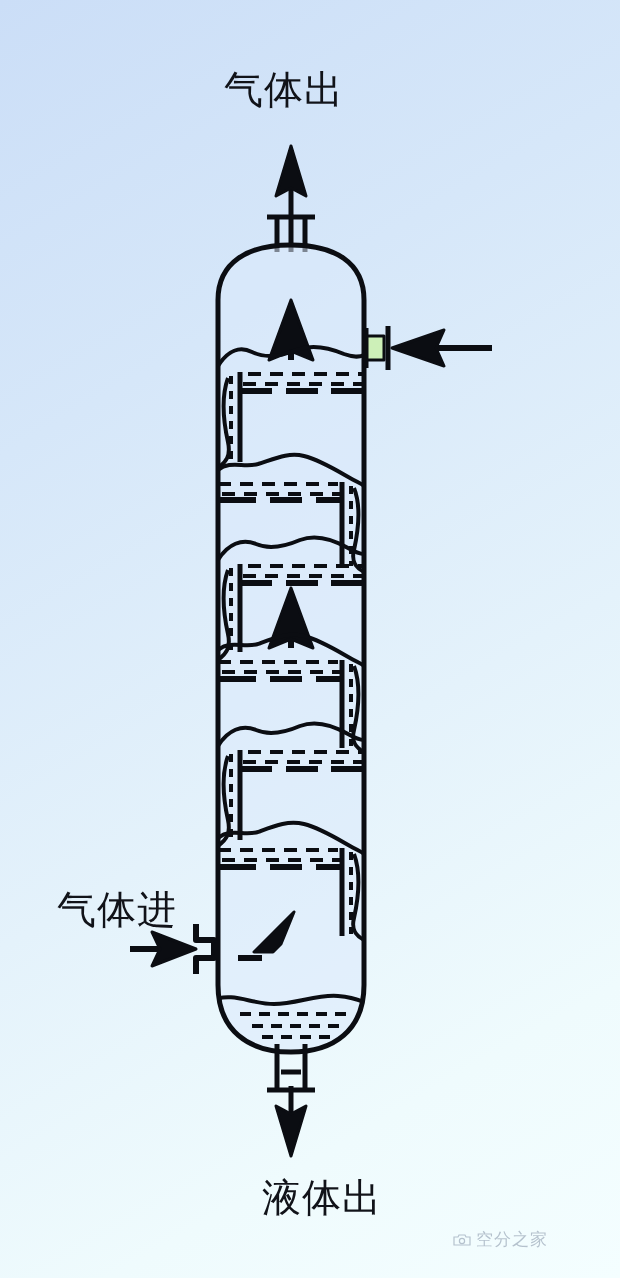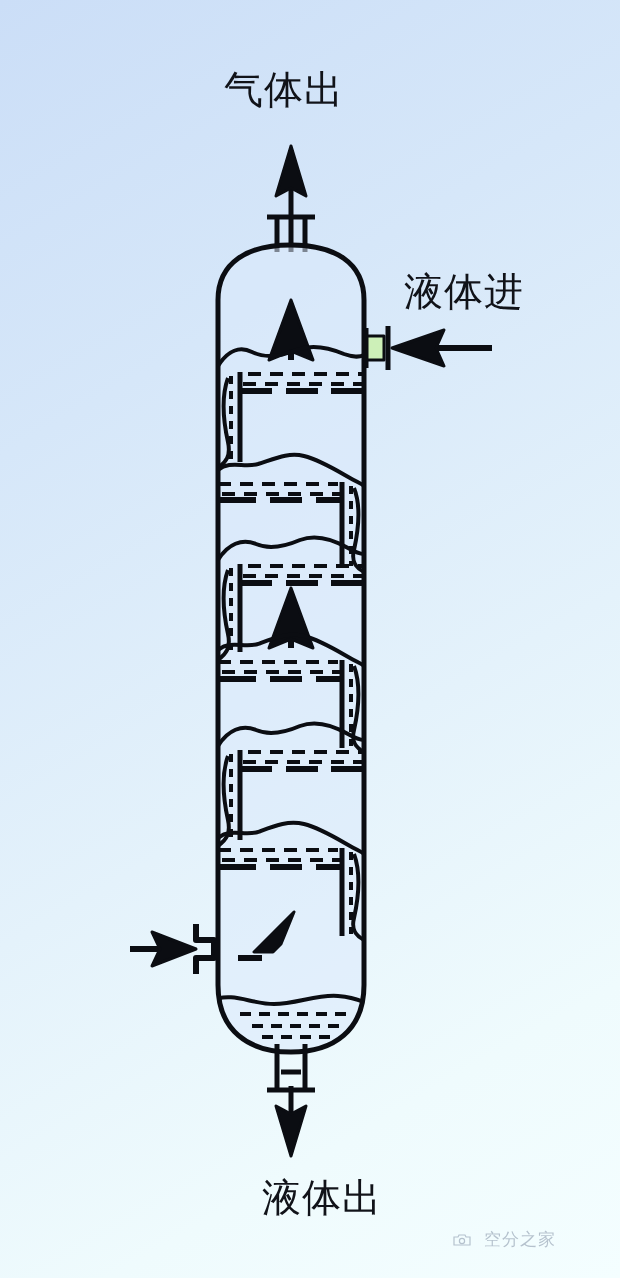--- a/index.html
+++ b/index.html
@@ -41,21 +41,21 @@
   #lbl-liquid-in { left: 404px; top: 272px; }
   #lbl-gas-in { left: 57px; top: 890px; }
   #lbl-liquid-out { left: 234px; top: 1178px; margin-left: 28px; }
 
   #watermark {
     position: absolute;
     left: 452px;
     top: 1228px;
     display: flex;
     align-items: center;
-    gap: 12px;
+    gap: 4px;
     opacity: 0.36;
   }
   #watermark .wm-text {
     font-family: "DejaVu Sans", "Liberation Sans", sans-serif;
     font-size: 17px;
     color: #4a5a78;
     letter-spacing: 1px;
     white-space: nowrap;
   }
   #watermark .wm-logo {
@@ -302,22 +302,22 @@
         <line x1="291" y1="1086" x2="291" y2="1115" stroke-width="5"></line>
 
         <polygon points="291,1156 276,1106 291,1114 306,1106" fill="#0b0d12" stroke="#0b0d12" stroke-width="3"></polygon>
       </g>
 
     </g>
   </svg>
 
   <div class="cjk-label" id="lbl-gas-out">气体出</div>
 
-  <div class="cjk-label" id="lbl-liquid-in">液体进</div>
-
+
+  <div class="cjk-label" id="lbl-gas-in">气体进</div>
 
   <div class="cjk-label" id="lbl-liquid-out">液体出</div>
 
   <div id="watermark">
     <svg class="wm-logo" viewBox="0 0 20 16">
       <path d="M2,5 L6,5 L7,3 L13,3 L14,5 L18,5 L18,13 L2,13 Z" fill="none" stroke="#4a5a78" stroke-width="1.2"></path>
       <circle cx="10" cy="9" r="2.6" fill="none" stroke="#4a5a78" stroke-width="1.2"></circle>
     </svg>
     <span class="wm-text">空分之家</span>
   </div>

